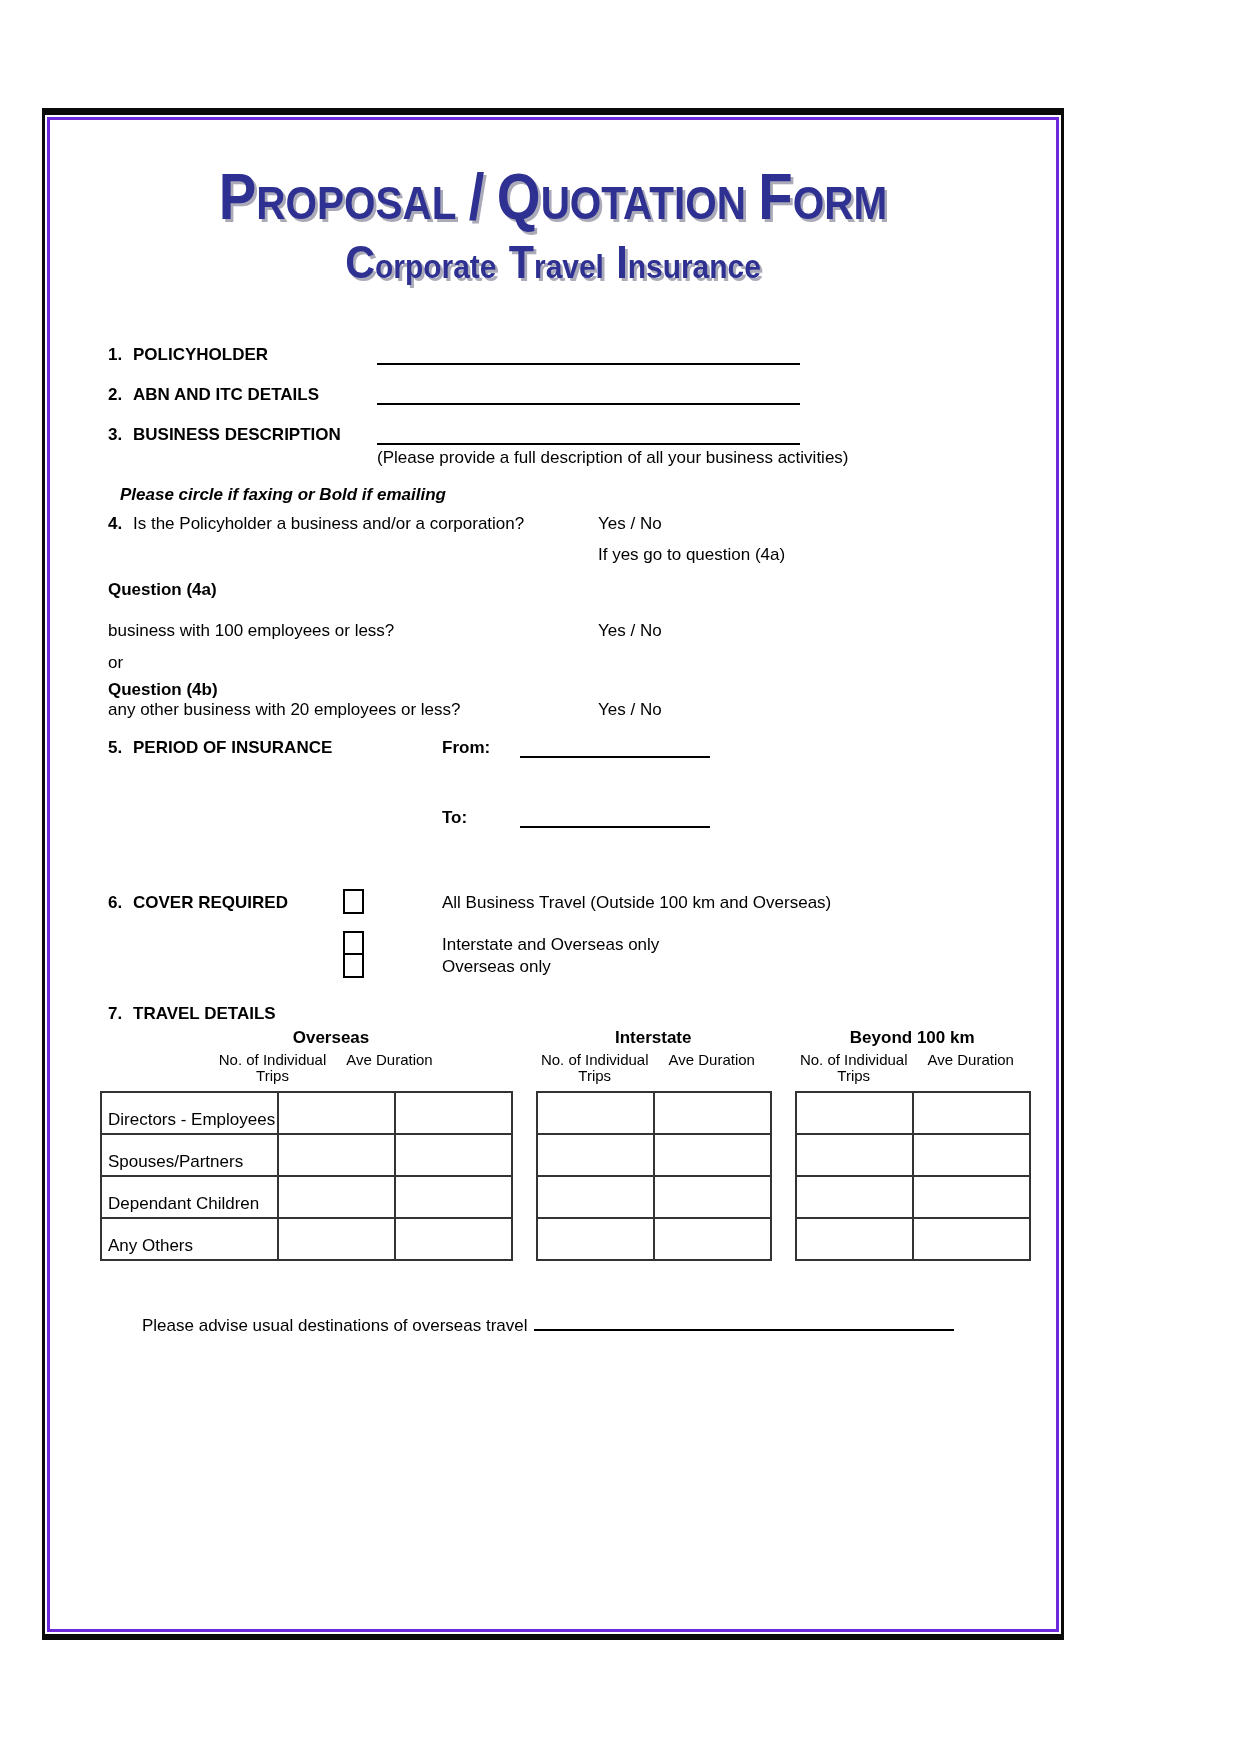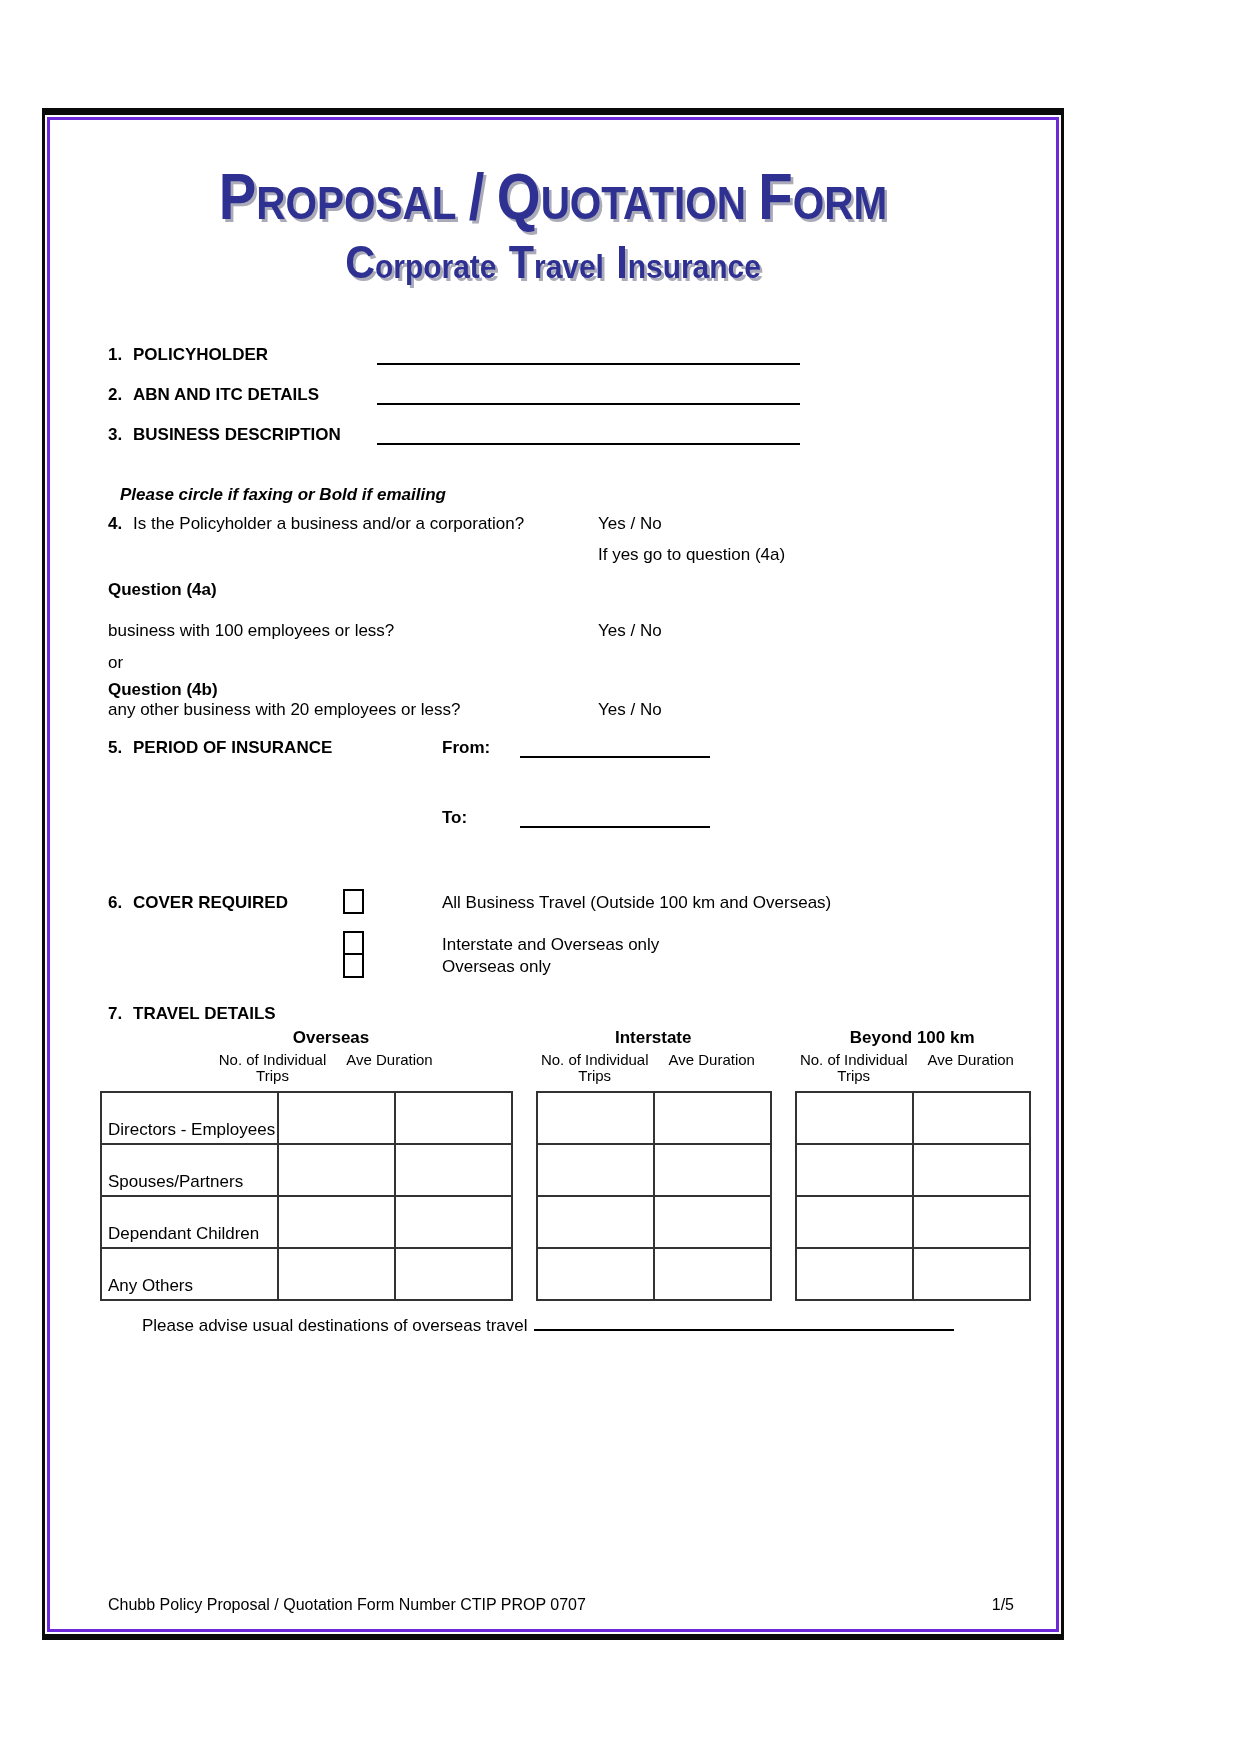--- a/index.html
+++ b/index.html
@@ -40,21 +40,21 @@
   .opt { position:absolute; left:334px; }
 
   
   .tablewrap { position:absolute; left:50px; top:907px; display:flex; gap:23px; align-items:flex-start; }
   .gtitle { font-weight:bold; font-size:17px; text-align:center; height:24px; line-height:22px; }
   .subhead { display:flex; height:40px; }
   .subhead > div { width:117px; text-align:center; font-size:15px; line-height:16px; padding-top:1px; }
   .g1 .gtitle, .g1 .subhead { margin-left:114px; }
   .g1 .gtitle { width:234px; } .g2 .gtitle, .g3 .gtitle { width:234px; }
   table { border-collapse:collapse; }
-  td { border:2px solid #333; height:52px; }
+  td { border:2px solid #333; height:42px; }
   td.cell { width:117px; }
   td.lbl { width:173px; font-size:17px; vertical-align:bottom; padding:0 2px 3px 6px; white-space:nowrap; }
 
   .dest-row { position:absolute; left:92px; top:1193px; font-size:17px; line-height:24px; white-space:nowrap; }
   .dest-line { display:inline-block; width:420px; height:18px; border-bottom:2px solid #000; margin-left:6px; }
 
   .footer { position:absolute; left:58px; right:42px; bottom:14px; display:flex; justify-content:space-between;
             font-size:16px; line-height:20px; }
 </style>
 </head>
@@ -78,20 +78,23 @@
     </div>
     <div class="row" style="top:263px;">
       <span class="num">2.</span>
       <span class="flabel">ABN AND ITC DETAILS</span>
       <span class="fline"></span>
     </div>
     <div class="row" style="top:303px;">
       <span class="num">3.</span>
       <span class="flabel">BUSINESS DESCRIPTION</span>
       <span class="fline"></span>
+    </div>
+    <div class="row" style="top:326px;">
+      <span style="position:absolute; left:269px;">(Please provide a full description of all your business activities)</span>
     </div>
 
     <div class="row italic-bold" style="top:363px;">
       <span class="plain">Please circle if faxing or Bold if emailing</span>
     </div>
 
     <div class="row" style="top:392px;">
       <span class="num">4.</span>
       <span class="qtext">Is the Policyholder a business and/or a corporation?</span>
       <span class="ans">Yes / No</span>
@@ -238,20 +241,16 @@
                 </tr>
         </tbody>
             </table>
       </div>
     </div>
 
     <div class="dest-row">
       <span>Please advise usual destinations of overseas travel</span><span class="dest-line"></span>
     </div>
 
-    <div class="footer">
-      <span>Chubb Policy Proposal / Quotation Form Number CTIP PROP 0707</span>
-      <span>1/5</span>
-    </div>
 
   </div>
  </div>
 </div>
 
 </body></html>

